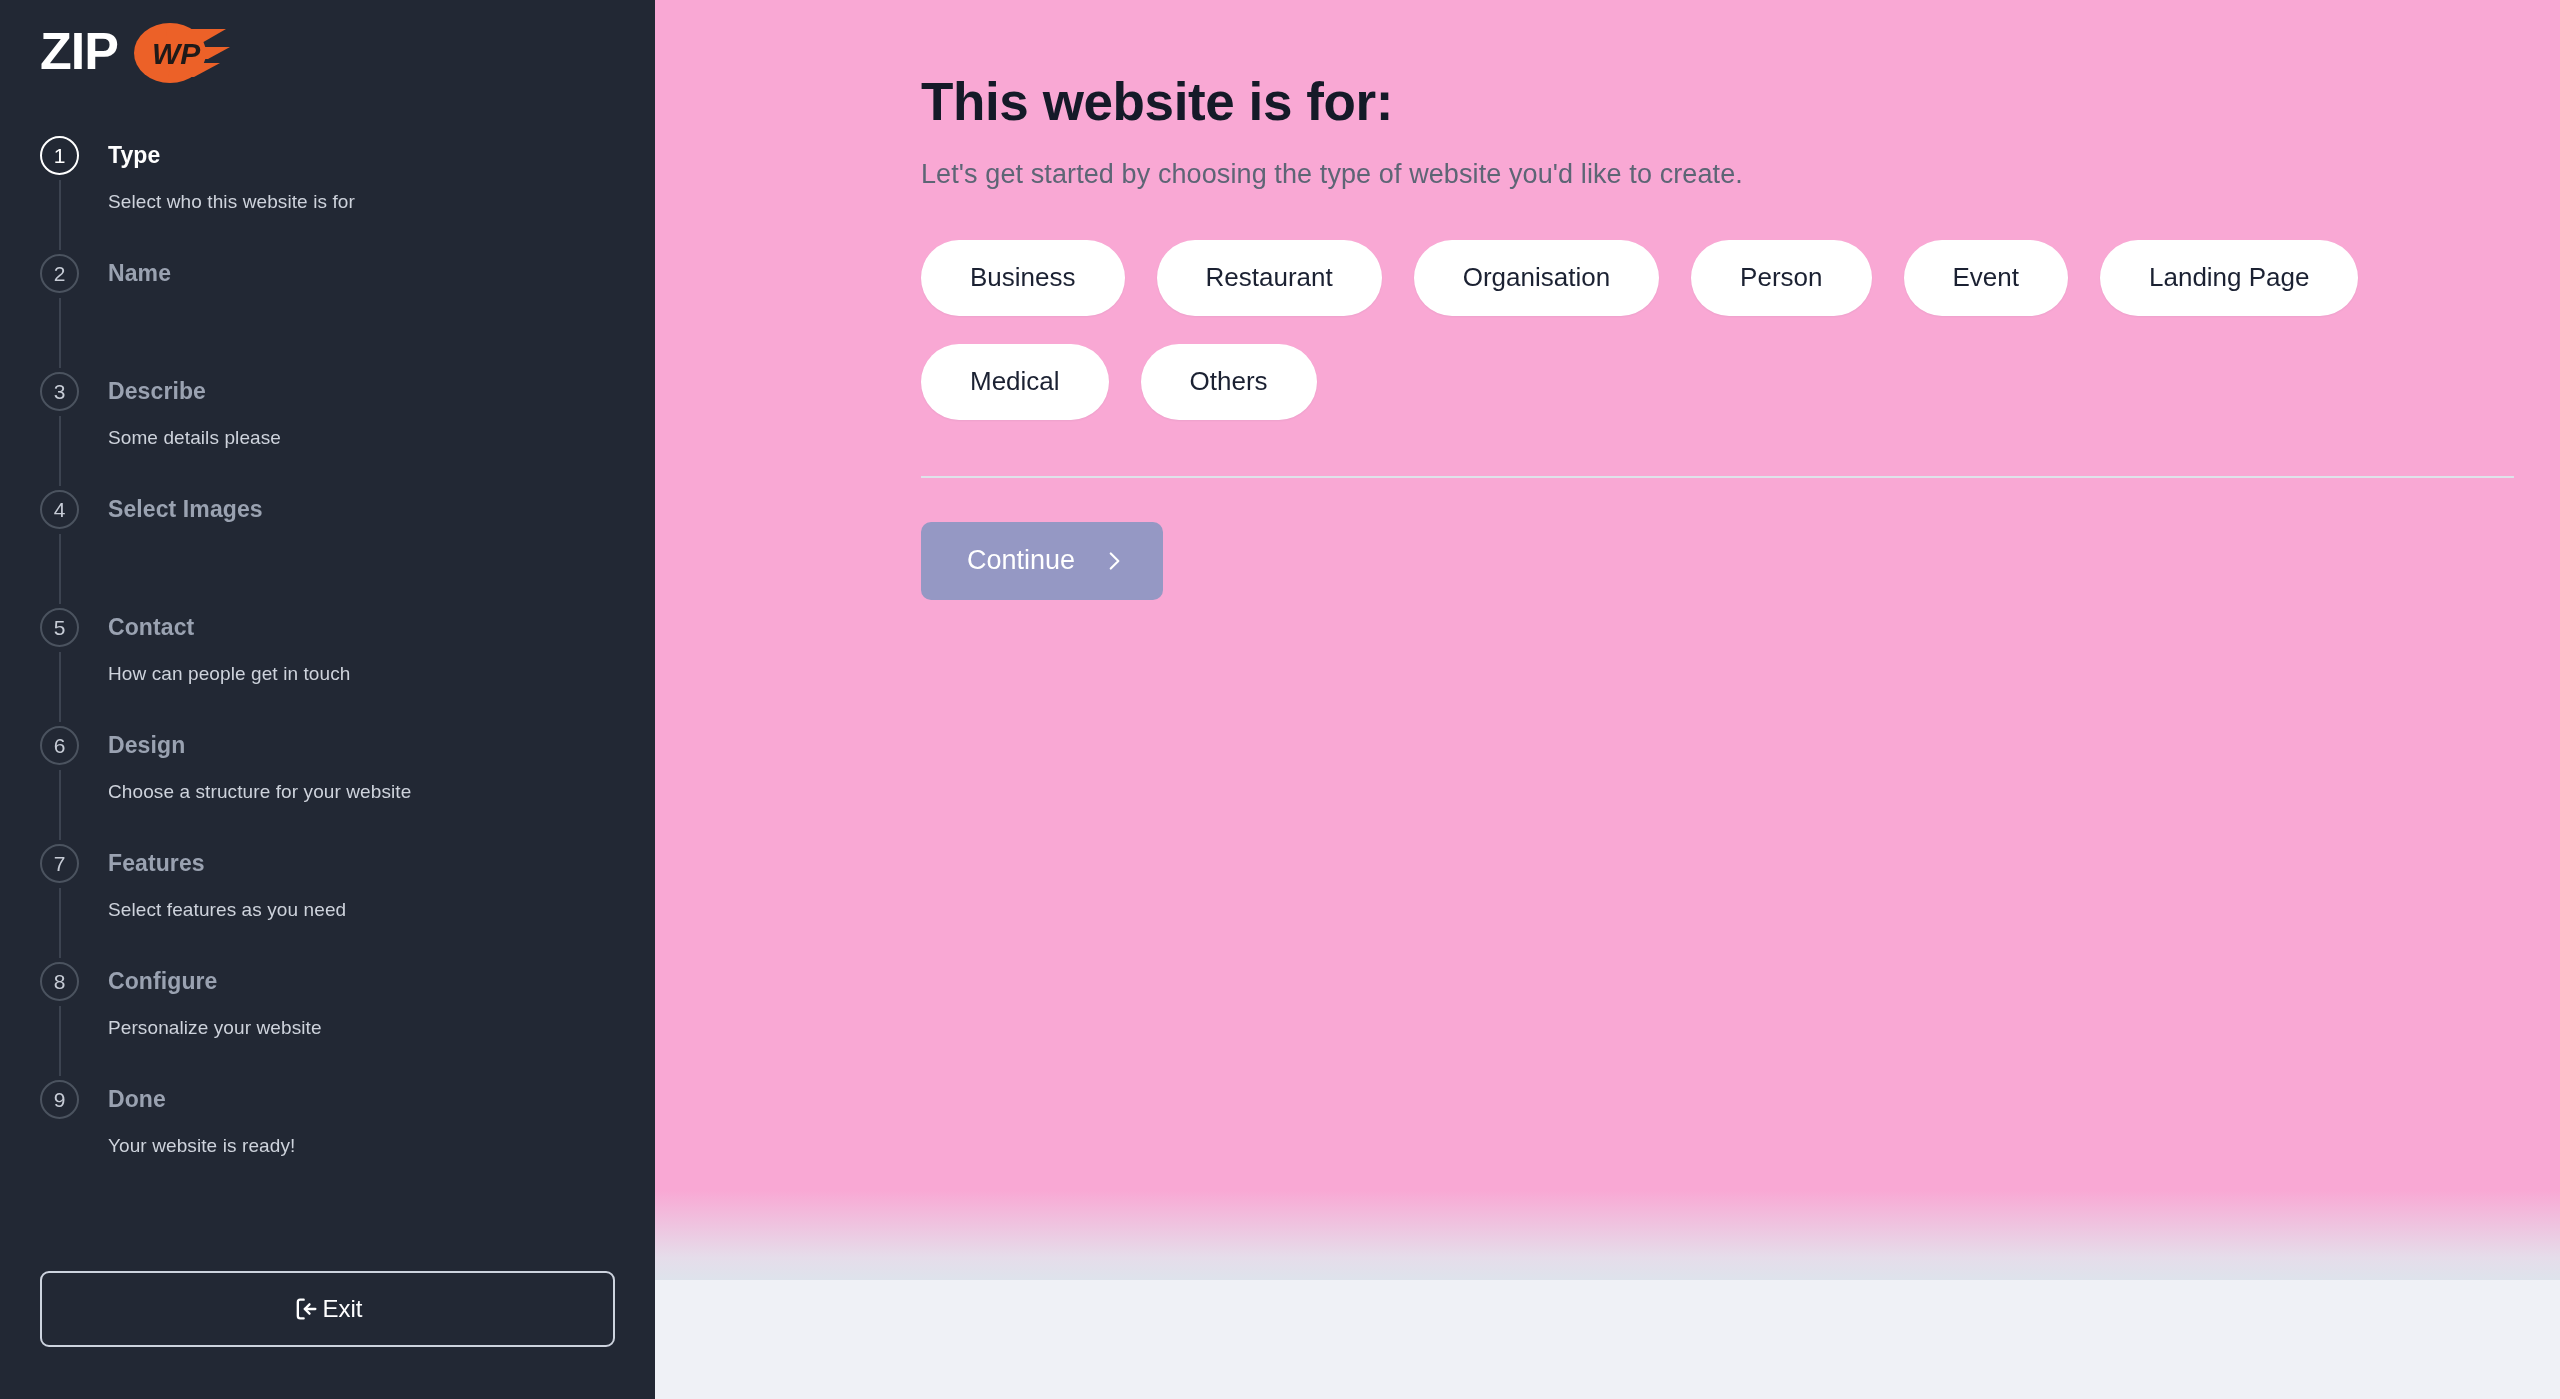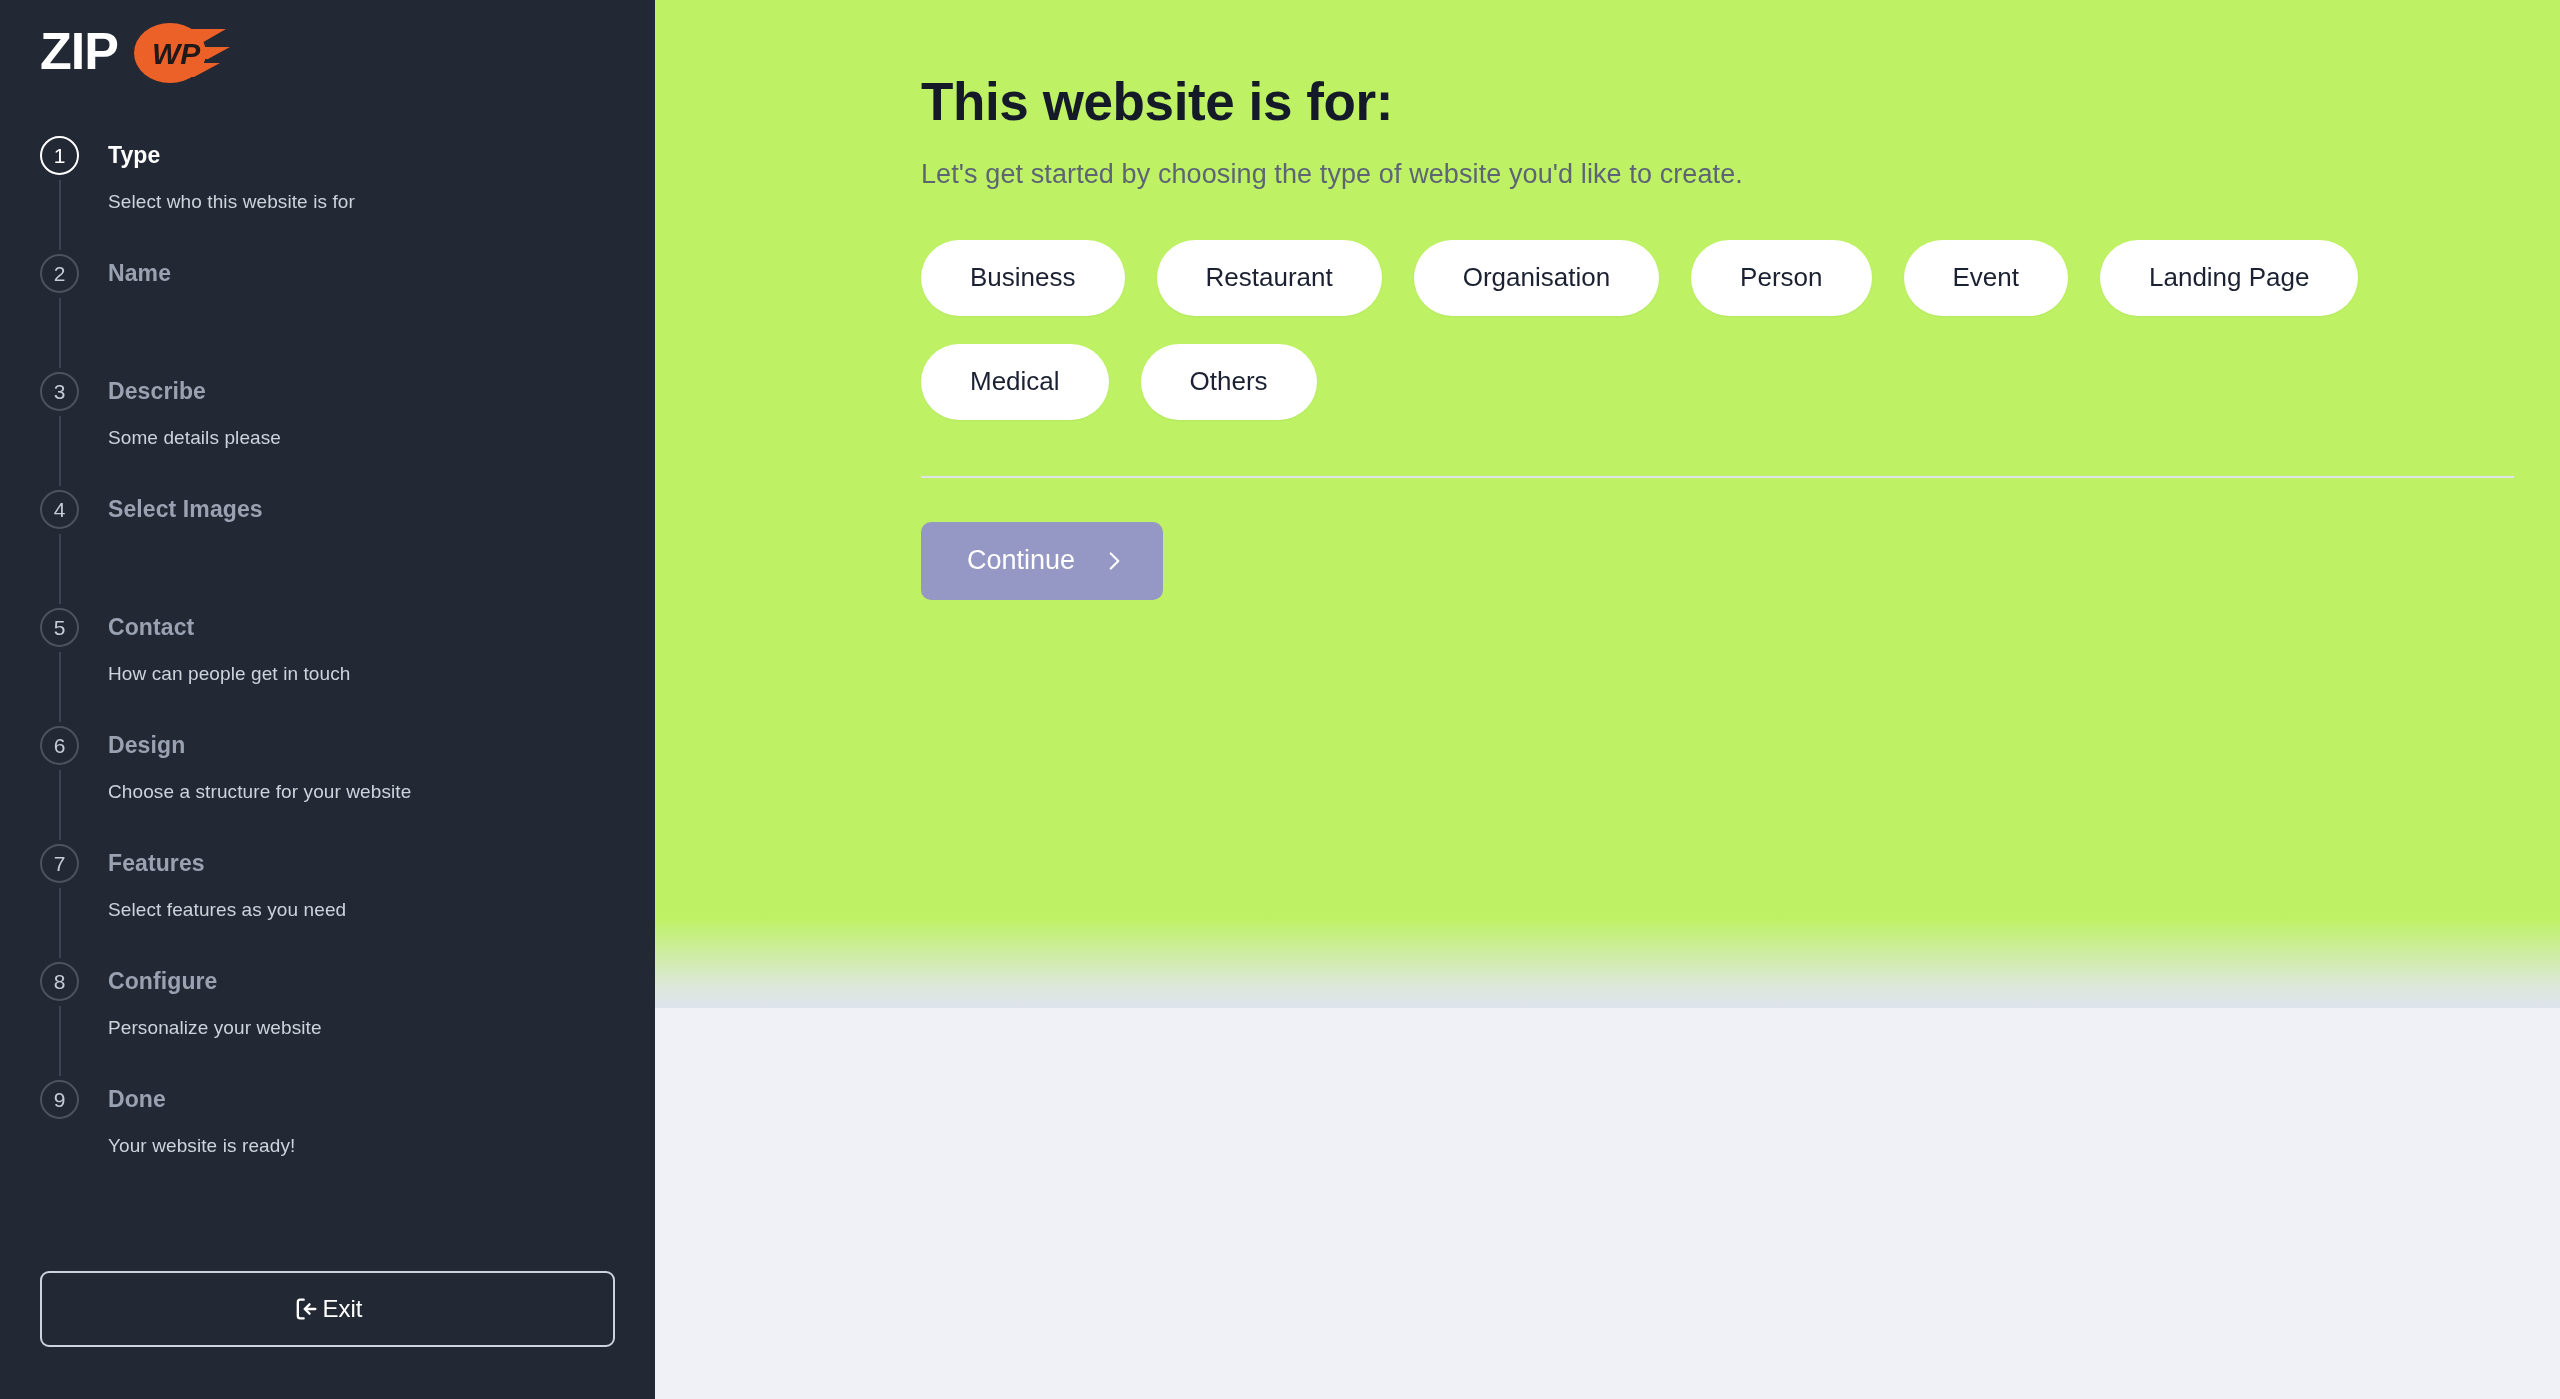--- a/index.html
+++ b/index.html
@@ -128,23 +128,23 @@
     align-items: center;
     justify-content: center;
     gap: 2px;
     cursor: pointer;
   }
   .exit-button svg { display:block; }
 
   
   .main {
     flex: 1 1 auto;
-    height: 1008px;
+    height: 1280px;
     position: relative;
-    background: #bef264;
+    background: #f9a8d4;
     overflow: hidden;
   }
 
   .main-inner {
     padding: 72px 0 0 266px;
   }
 
   .page-title {
     font-size: 53px;
     font-weight: bold;

